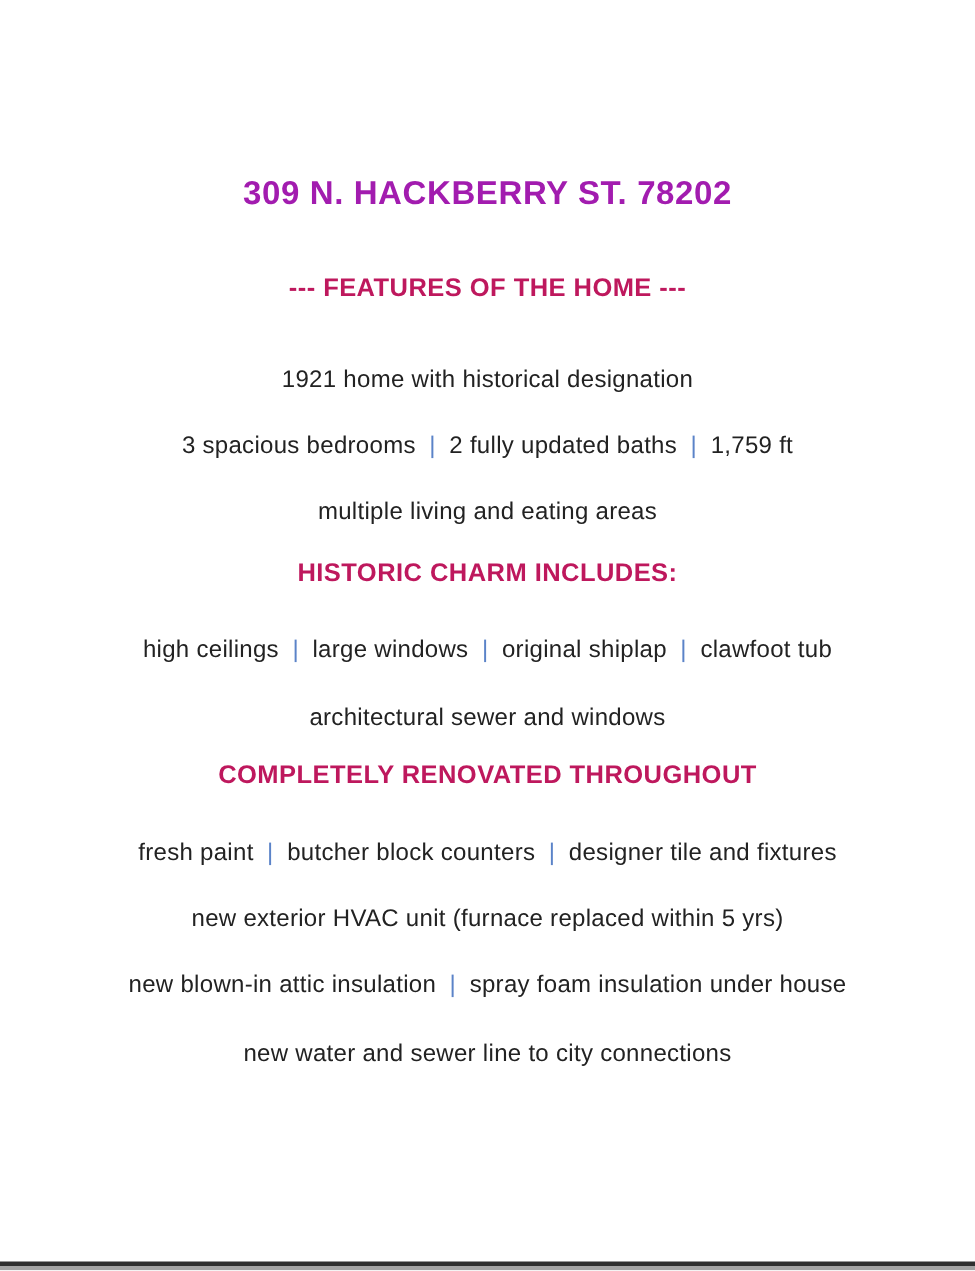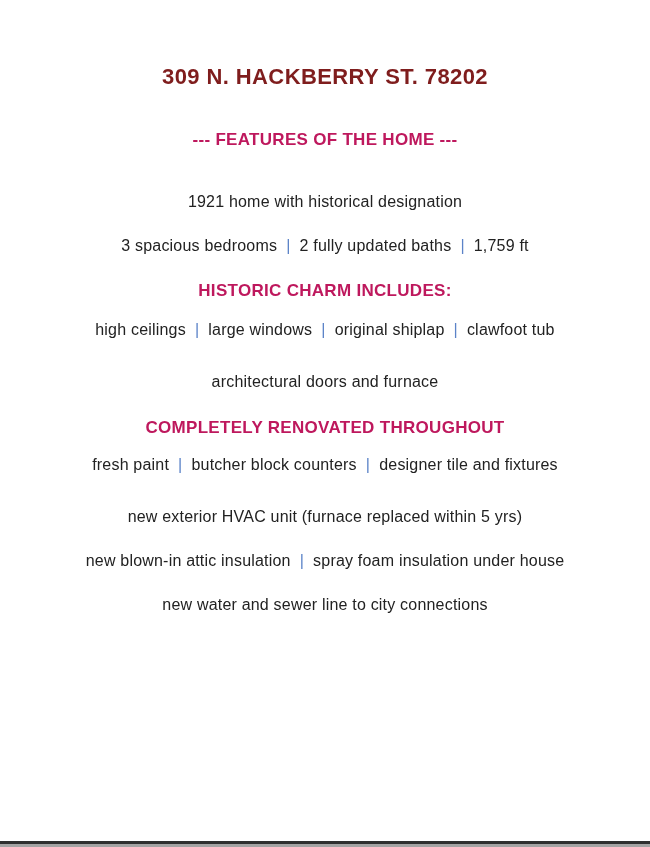--- a/index.html
+++ b/index.html
@@ -10,26 +10,26 @@
   .page {
     position: relative;
     width: 650px;
     height: 847px;
     background: #ffffff;
     overflow: hidden;
     font-family: "Liberation Sans", sans-serif;
     -webkit-font-smoothing: antialiased;
   }
   .title {
-    padding-top: 64px;
+    padding-top: 116px;
     text-align: center;
     font-size: 22px;
     font-weight: 700;
     letter-spacing: 0.4px;
-    color: #7f1d1d;
+    color: #a21caf;
   }
   #lines {
     margin-top: 40px;
   }
   .line {
     text-align: center;
     line-height: 1.15;
     white-space: nowrap;
   }
   .line.heading {
@@ -81,23 +81,24 @@
 </head>
 <body>
 
 <div class="page">
   <div class="title">309 N. HACKBERRY ST. 78202</div>
 
   <div id="lines">
       <div class="line heading"><span class="seg">--- FEATURES OF THE HOME ---</span></div>
       <div class="line body"><span class="seg">1921 home with historical designation</span></div>
       <div class="line body"><span class="seg">3 spacious bedrooms</span><span class="pipe">|</span><span class="seg">2 fully updated baths</span><span class="pipe">|</span><span class="seg">1,759 ft</span></div>
+      <div class="line body"><span class="seg">multiple living and eating areas</span></div>
       <div class="line heading"><span class="seg">HISTORIC CHARM INCLUDES:</span></div>
       <div class="line body"><span class="seg">high ceilings</span><span class="pipe">|</span><span class="seg">large windows</span><span class="pipe">|</span><span class="seg">original shiplap</span><span class="pipe">|</span><span class="seg">clawfoot tub</span></div>
-      <div class="line body"><span class="seg">architectural doors and furnace</span></div>
+      <div class="line body"><span class="seg">architectural sewer and windows</span></div>
       <div class="line heading"><span class="seg">COMPLETELY RENOVATED THROUGHOUT</span></div>
       <div class="line body"><span class="seg">fresh paint</span><span class="pipe">|</span><span class="seg">butcher block counters</span><span class="pipe">|</span><span class="seg">designer tile and fixtures</span></div>
       <div class="line body"><span class="seg">new exterior HVAC unit (furnace replaced within 5 yrs)</span></div>
       <div class="line body"><span class="seg">new blown-in attic insulation</span><span class="pipe">|</span><span class="seg">spray foam insulation under house</span></div>
       <div class="line body"><span class="seg">new water and sewer line to city connections</span></div>
     </div>
 
   <div class="edge">
     <div class="edge-dark"></div>
     <div class="edge-light"></div>

